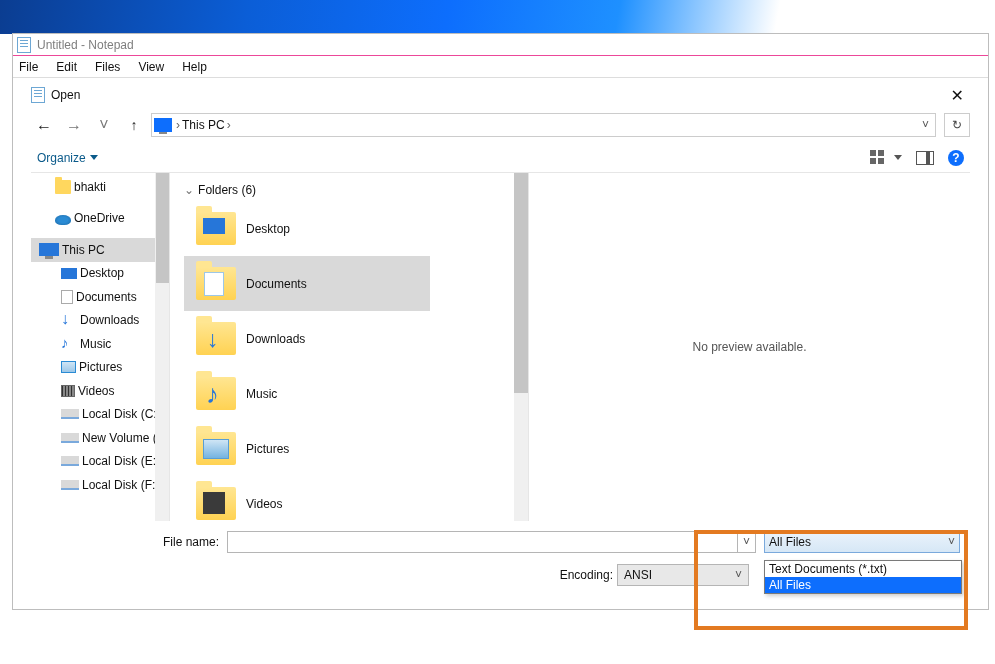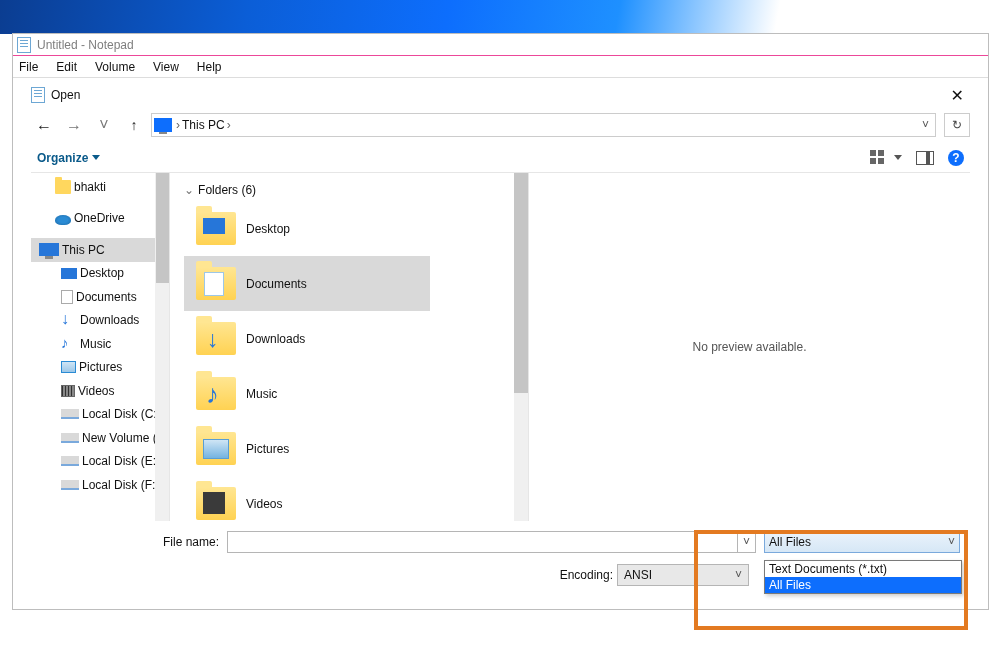--- a/index.html
+++ b/index.html
@@ -23,21 +23,21 @@
   .address-bar { flex:1; display:flex; align-items:center; height:24px; border:1px solid #ccc; padding:0 2px; }
   .pc-icon { width:18px; height:14px; background:#0d6efd; display:inline-block; margin-right:2px; position:relative; }
   .pc-icon::after { content:""; position:absolute; left:5px; bottom:-2px; width:8px; height:2px; background:#888; }
   .crumb-sep { color:#666; margin:0 2px; }
   .addr-hist { margin-left:auto; color:#555; padding:0 4px; }
   .addr-refresh { width:26px; text-align:center; border:1px solid #ccc; height:24px; display:flex; align-items:center; justify-content:center; margin-left:4px; color:#444; }
   .search-box { margin-left:8px; width:190px; display:flex; align-items:center; height:24px; border:1px solid #ccc; padding:0 6px; }
   .search-box input { flex:1; border:none; outline:none; font-size:12px; color:#888; }
   .search-icon { color:#888; }
   .toolbar { display:flex; align-items:center; height:30px; padding:0 6px; border-bottom:1px solid #e6e6e6; }
-  .organize { display:flex; align-items:center; color:#0a5a8a; font-size:12px;font-weight:bold; }
+  .organize { display:flex; align-items:center; color:#0a5a8a; font-size:12px; }
   .tri-down { display:inline-block; margin-left:4px; width:0; height:0; border-left:4px solid transparent; border-right:4px solid transparent; border-top:5px solid #0a5a8a; }
   .tool-right { margin-left:auto; display:flex; align-items:center; gap:14px; }
   .view-icon { width:16px; height:16px; position:relative; }
   .view-icon span { position:absolute; background:#666; }
   .view-icon .d1 { width:6px; height:6px; left:0; top:0; }
   .view-icon .d2 { width:6px; height:6px; left:8px; top:0; }
   .view-icon .d3 { width:6px; height:6px; left:0; top:8px; }
   .view-icon .d4 { width:6px; height:6px; left:8px; top:8px; }
   .preview-icon { width:18px; height:14px; border:1.5px solid #555; position:relative; }
   .preview-icon::after { content:""; position:absolute; right:3px; top:0; bottom:0; width:4px; background:#555; }
@@ -107,21 +107,21 @@
 <div class="bg-strip"></div>
 
 <div class="app-window">
   <div class="titlebar">
     <span class="notepad-icon"></span>
     <span class="titlebar-title">Untitled - Notepad</span>
   </div>
   <div class="menubar">
     <span>File</span>
     <span>Edit</span>
-    <span>Volume</span>
+    <span>Files</span>
     <span>View</span>
     <span>Help</span>
   </div>
 
   <div class="dialog">
     <div class="dlg-titlebar">
       <span class="notepad-icon"></span>
       <span>Open</span>
       <span class="dlg-close">✕</span>
     </div>

